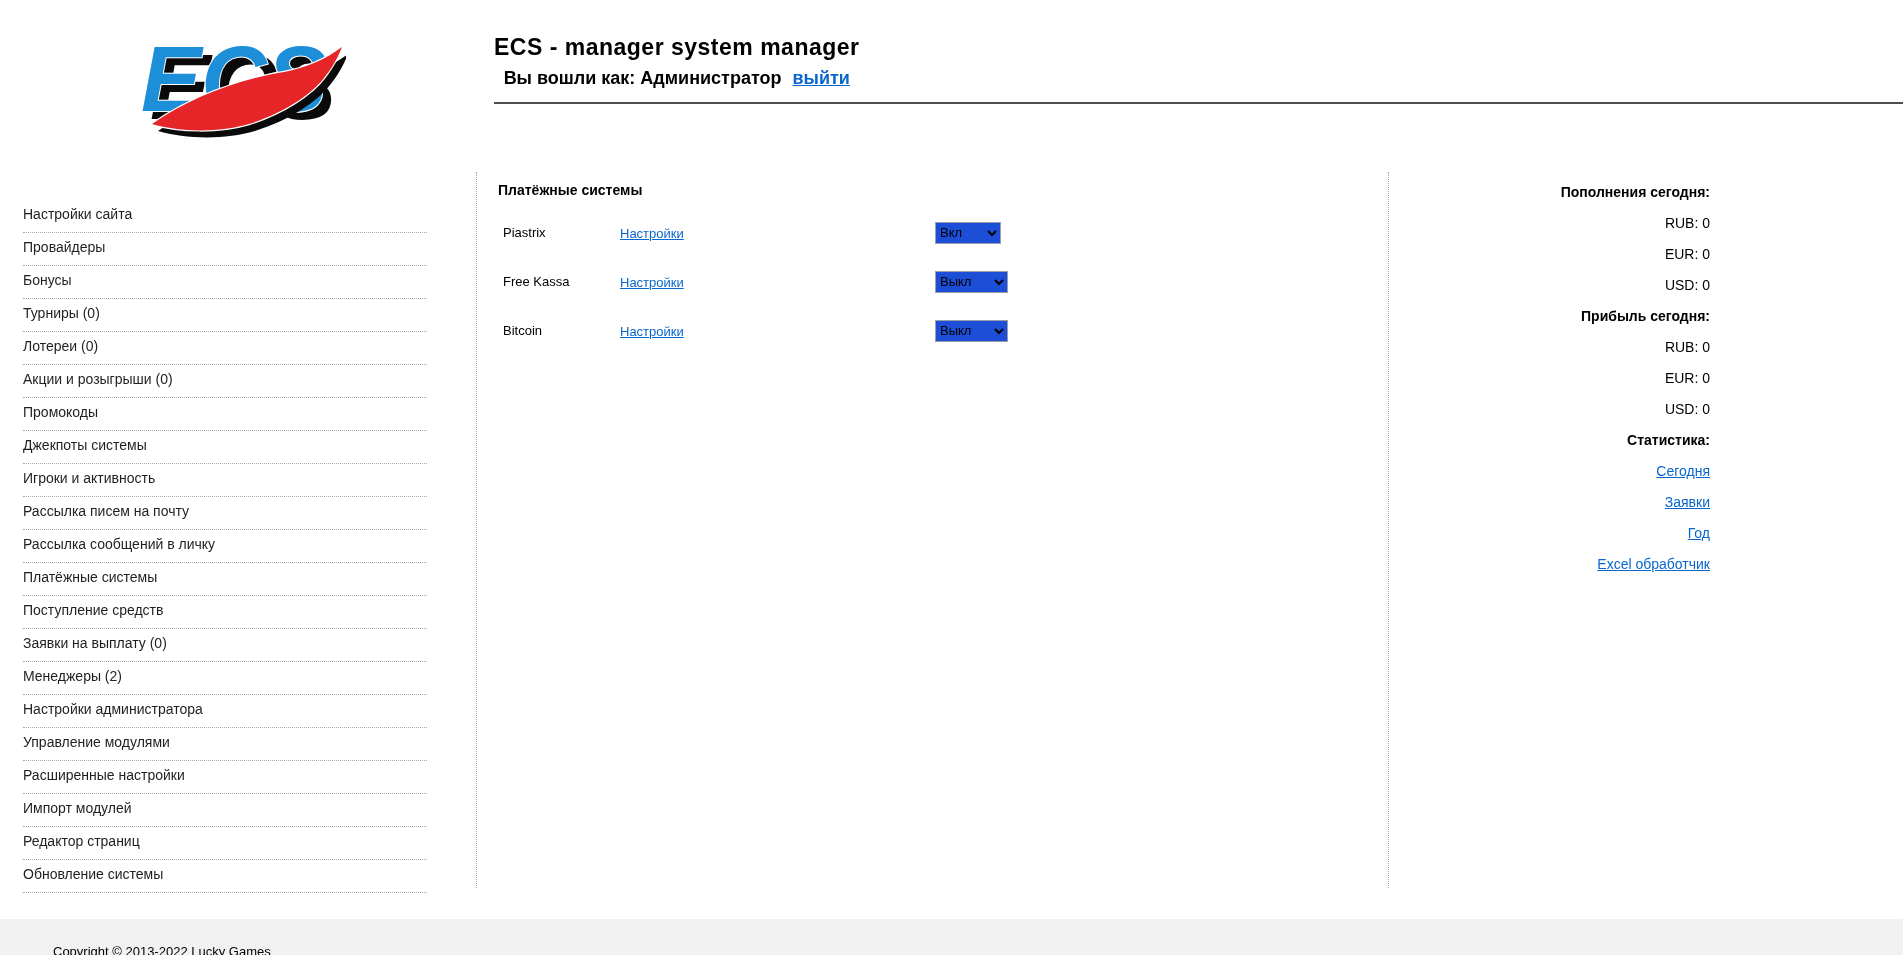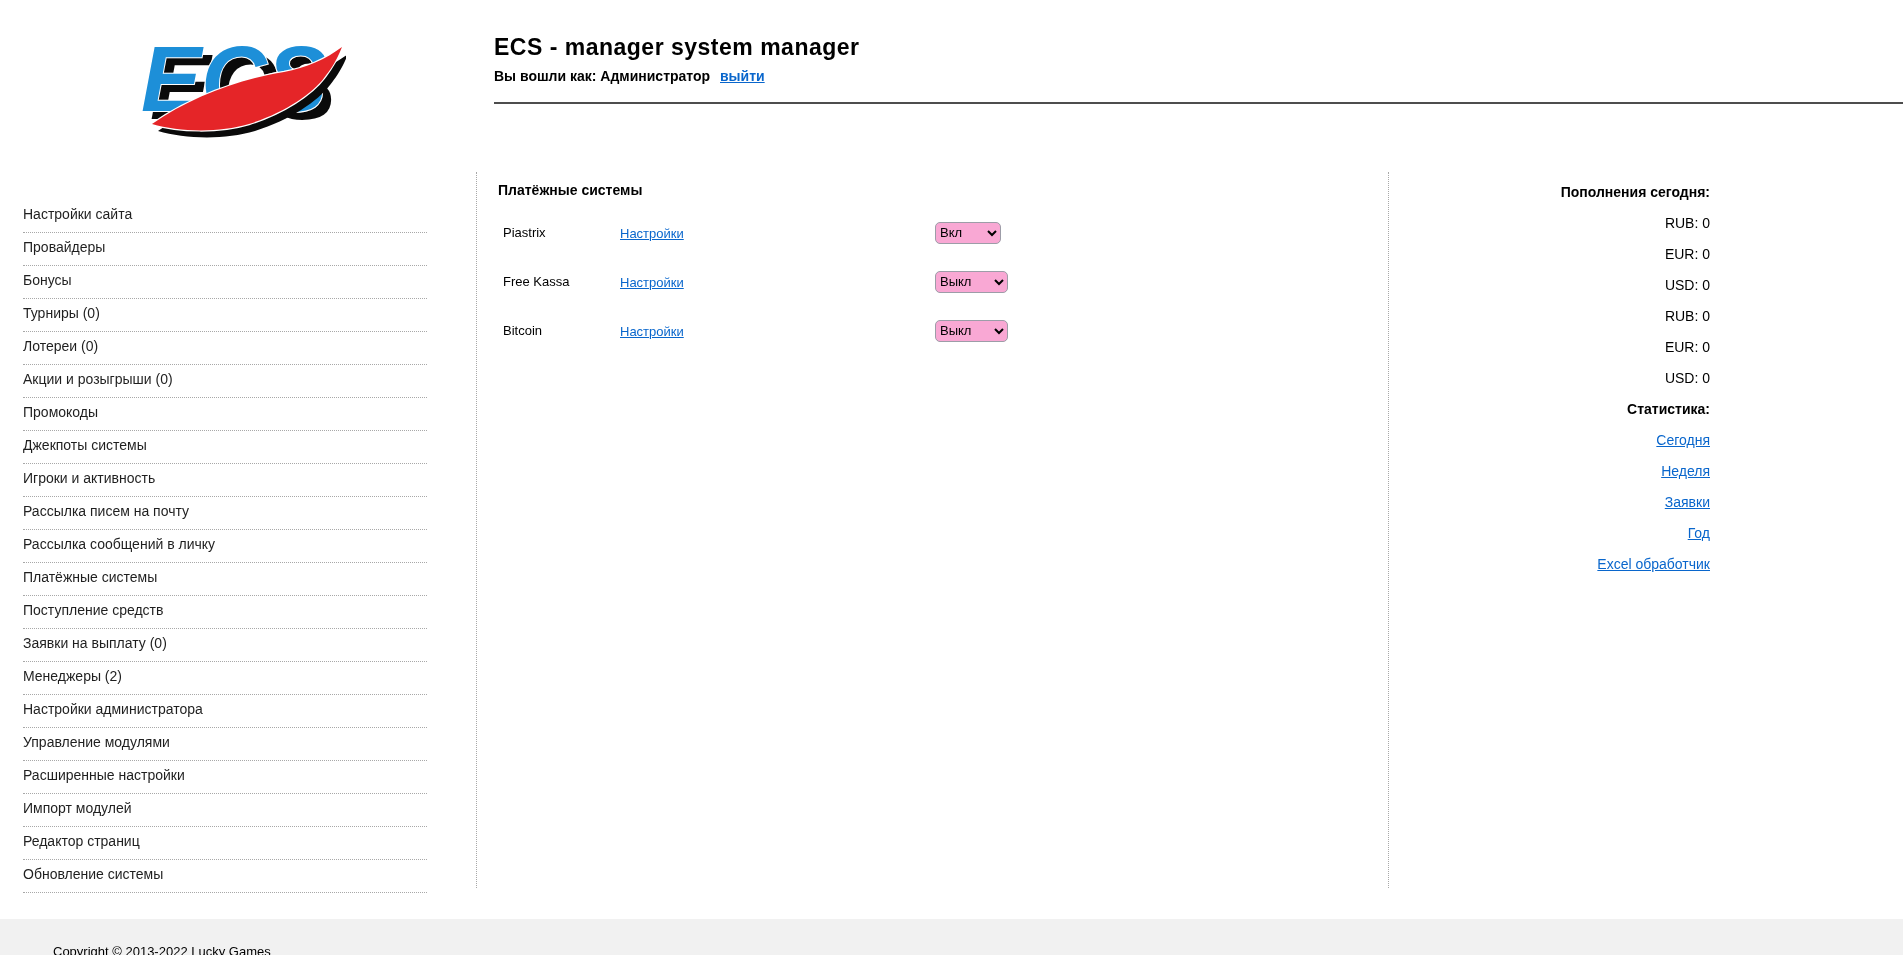--- a/index.html
+++ b/index.html
@@ -11,21 +11,21 @@
     background: #ffffff;
     font-family: "Liberation Sans", "DejaVu Sans", sans-serif;
     color: #000;
   }
   .page { position: relative; width: 1903px; height: 955px; }
 
   
   .logo { position: absolute; left: 134px; top: 18px; width: 212px; height: 128px; }
   .title-block { position: absolute; left: 494px; top: 34px; }
   .page-title { font-size: 23px; font-weight: bold; letter-spacing: 0.5px; margin: 0; }
-  .login-line { margin-top: 7px; font-size: 14px; font-weight: bold; }
+  .login-line { margin-top: 7px; font-size: 18px; font-weight: bold; text-align: center; }
   .login-line a { color: #0966cc; text-decoration: underline; font-weight: bold; margin-left: 6px; }
   .header-rule { position: absolute; left: 494px; right: 0; top: 102px; height: 2px; background: #4d4d4d; }
 
   
   .columns { position: absolute; left: 0; top: 172px; width: 1903px; height: 716px; }
   .vsep { position: absolute; top: 0; height: 716px; width: 0; border-left: 1px dotted #a8a8a8; }
   .vsep-left  { left: 476px; }
   .vsep-right { left: 1388px; }
 
   
@@ -47,23 +47,23 @@
   .main-heading { margin: 0; font-size: 14px; font-weight: bold; }
   .payment-rows { margin-top: 10px; }
   .payment-row { display: flex; align-items: center; height: 49px; padding-left: 5px; }
   .payment-name { width: 117px; font-size: 13px; }
   .payment-link-cell { width: 315px; }
   .payment-link-cell a { font-size: 13px; color: #0966cc; text-decoration: underline; }
   .payment-row select {
     height: 22px;
     font-size: 13px;
     font-family: "Liberation Sans", "DejaVu Sans", sans-serif;
-    background: #f9a8d4;
+    background: #1d4ed8;
     border: 1px solid #9d9da8;
-    border-radius: 5px;
+    border-radius: 0;
     color: #000;
   }
   .payment-row select { width: 73px; }
   .payment-rows .payment-row:first-child select { width: 66px; }
 
   
   .stats-panel { position: absolute; left: 1410px; top: 8px; width: 300px; }
   .stats-line { box-sizing: border-box; height: 31px; font-size: 14px; padding-top: 4px; white-space: nowrap; text-align: right; }
   .stats-line.bold { font-weight: bold; }
   .stats-line a { color: #0966cc; text-decoration: underline; }
@@ -170,26 +170,26 @@
         </div>
 
       </div>
     </section>
 
     <aside class="stats-panel">
       <div class="stats-line bold">Пополнения сегодня:</div>
       <div class="stats-line">RUB: 0</div>
       <div class="stats-line">EUR: 0</div>
       <div class="stats-line">USD: 0</div>
+      <div class="stats-line bold">Прибыль сегодня:</div>
       <div class="stats-line">RUB: 0</div>
       <div class="stats-line">EUR: 0</div>
       <div class="stats-line">USD: 0</div>
       <div class="stats-line bold">Статистика:</div>
       <div class="stats-line"><a href="#">Сегодня</a></div>
-      <div class="stats-line"><a href="#">Неделя</a></div>
       <div class="stats-line"><a href="#">Заявки</a></div>
       <div class="stats-line"><a href="#">Год</a></div>
       <div class="stats-line"><a href="#">Excel обработчик</a></div>
     </aside>
 
   </div>
 
   <footer class="footer">
     <div class="copyright">Copyright © 2013-2022 Lucky Games</div>
   </footer>

